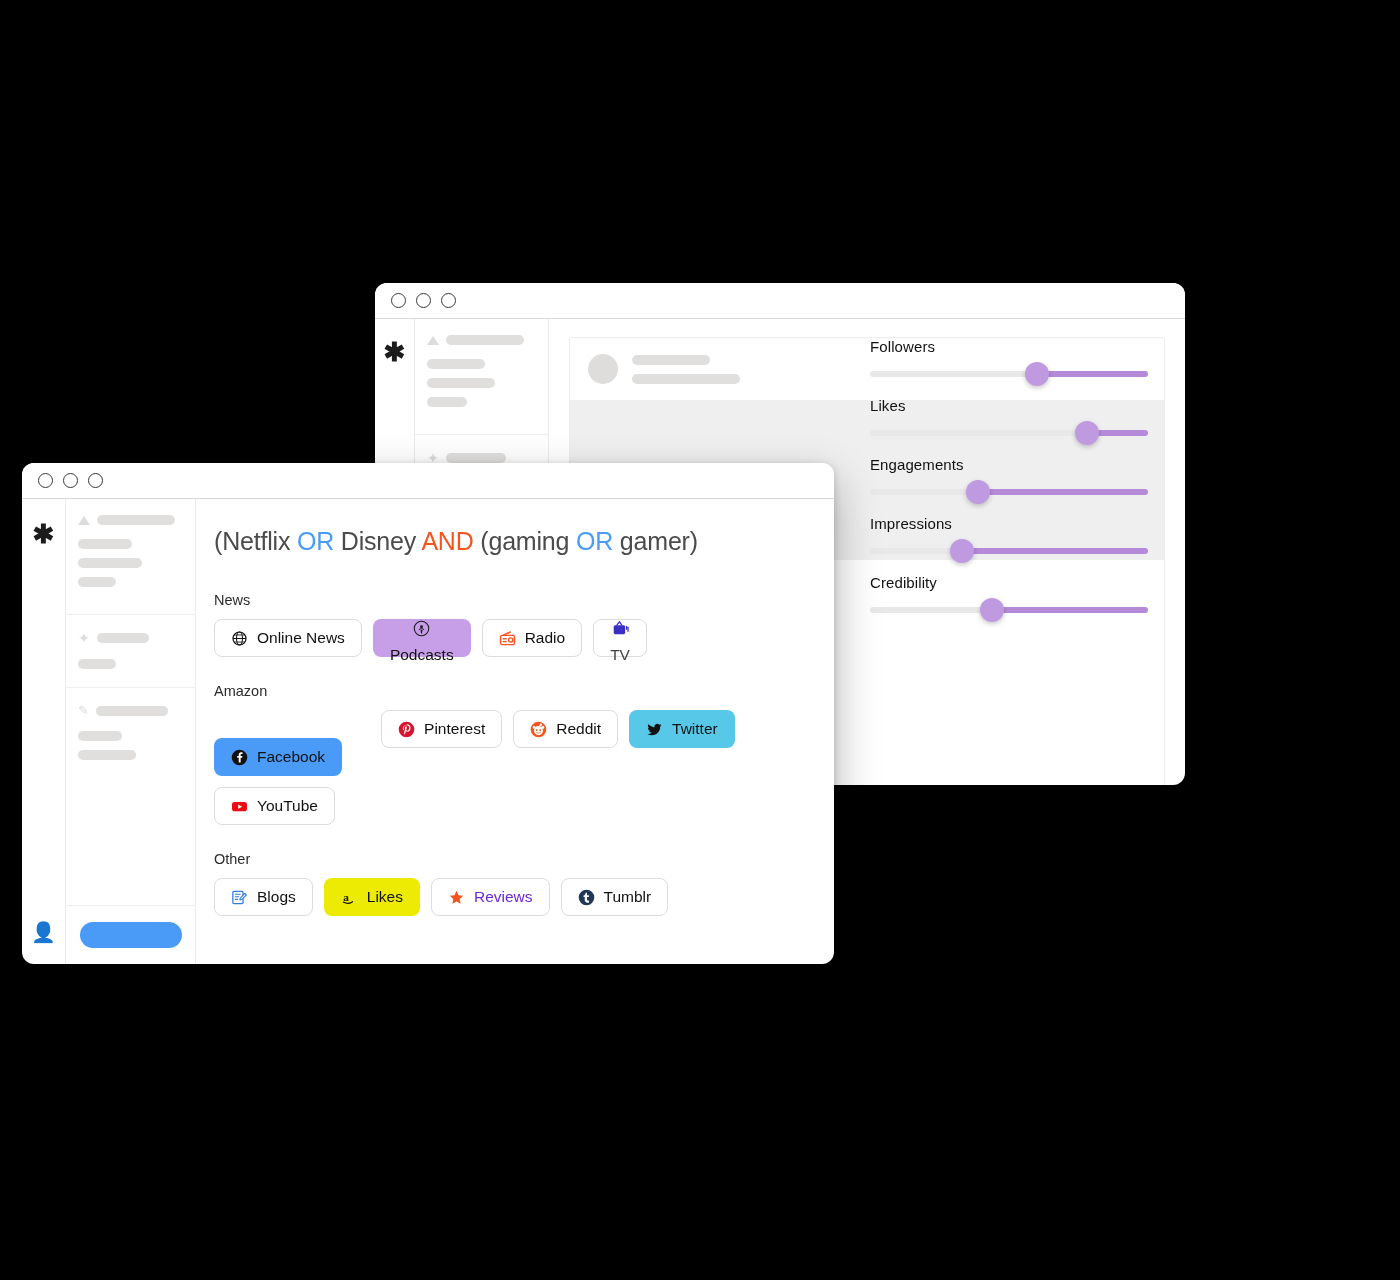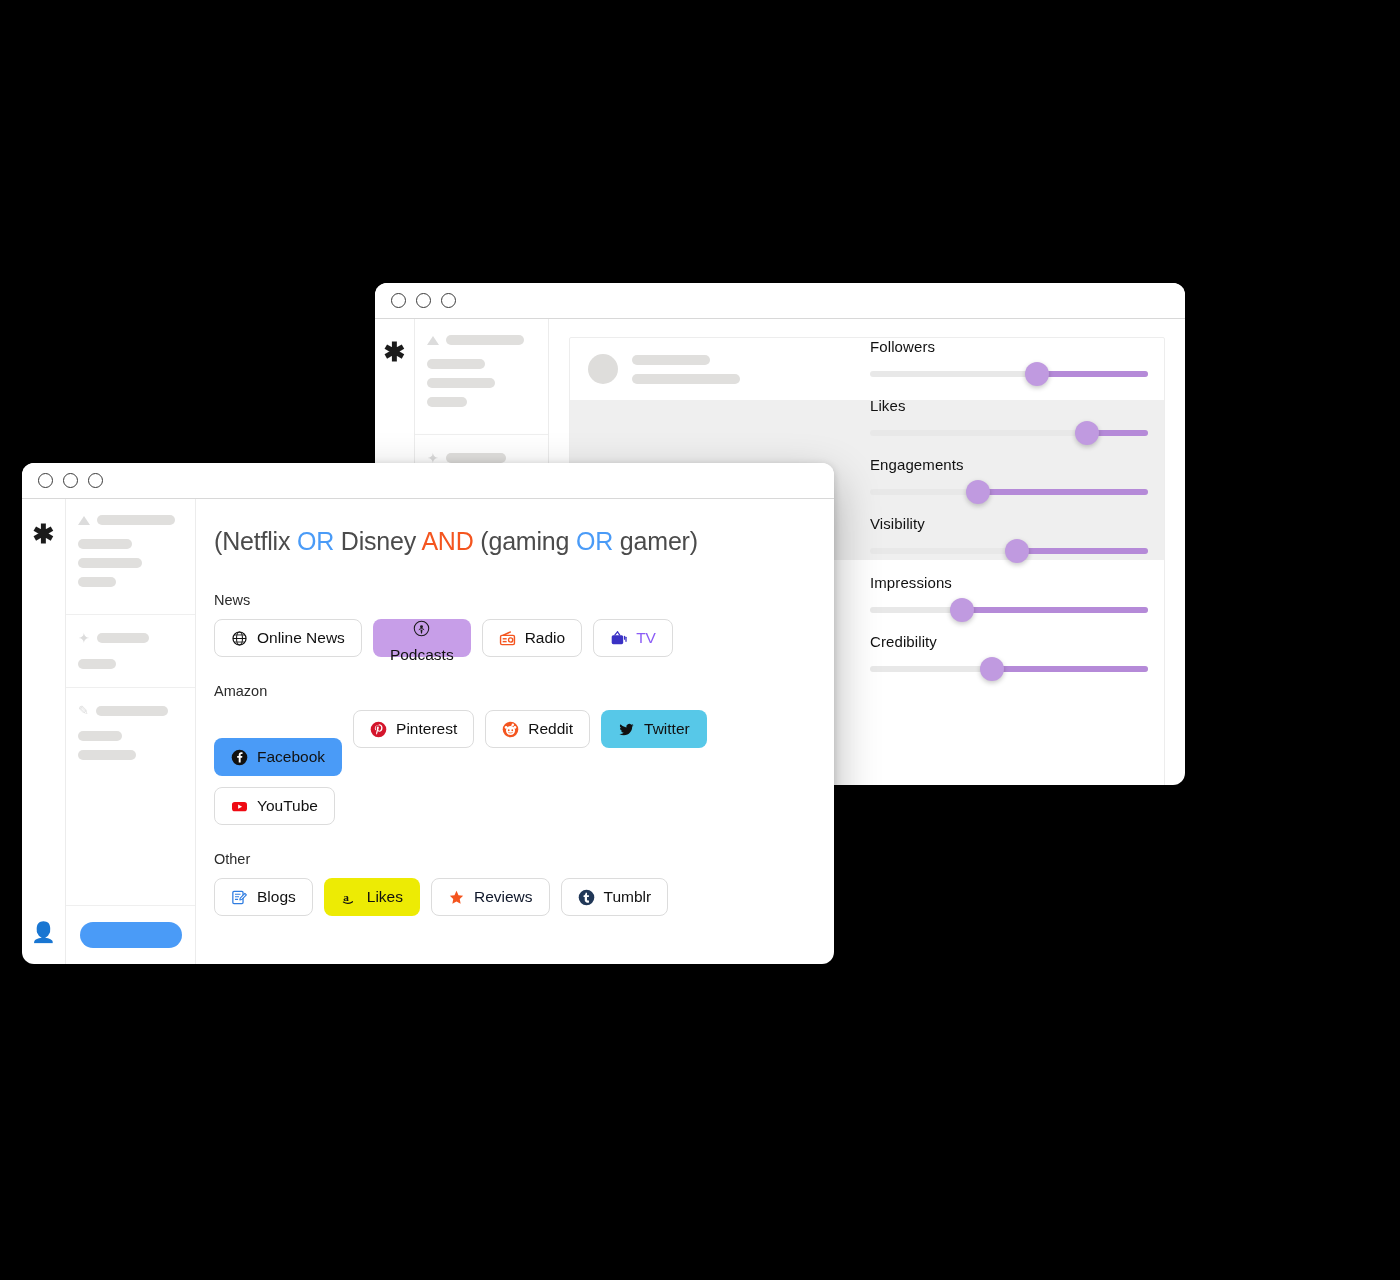--- a/index.html
+++ b/index.html
@@ -337,28 +337,20 @@
           <div class="track-fill" style="left: 78%; right: 0px; background: rgb(181, 138, 216);"></div>
           <div class="thumb" style="left: 78%; background: rgb(192, 154, 224);"></div>
         </div>
       </div>
       <div class="slider-row">
         <div class="slider-label">Engagements</div>
         <div class="slider-track">
           <div class="track-base"></div>
           <div class="track-fill" style="left: 39%; right: 0px; background: rgb(181, 138, 216);"></div>
           <div class="thumb" style="left: 39%; background: rgb(192, 154, 224);"></div>
-        </div>
-      </div>
-      <div class="slider-row">
-        <div class="slider-label">Visibility</div>
-        <div class="slider-track">
-          <div class="track-base"></div>
-          <div class="track-fill" style="left: 53%; right: 0px; background: rgb(181, 138, 216);"></div>
-          <div class="thumb" style="left: 53%; background: rgb(192, 154, 224);"></div>
         </div>
       </div>
       <div class="slider-row">
         <div class="slider-label">Impressions</div>
         <div class="slider-track">
           <div class="track-base"></div>
           <div class="track-fill" style="left: 33%; right: 0px; background: rgb(181, 138, 216);"></div>
           <div class="thumb" style="left: 33%; background: rgb(192, 154, 224);"></div>
         </div>
       </div>
@@ -452,21 +444,21 @@
                   <svg width="17" height="17" viewBox="0 0 24 24" xmlns="http://www.w3.org/2000/svg">
                     <rect x="2.2" y="7.6" width="19.6" height="13" rx="2" fill="none" stroke="#f4551f" stroke-width="2"></rect>
                     <circle cx="16.4" cy="14.1" r="3" fill="none" stroke="#f4551f" stroke-width="2"></circle>
                     <rect x="5.2" y="11.4" width="5.6" height="2" fill="#f4551f"></rect>
                     <rect x="5.2" y="15.4" width="5.6" height="2" fill="#f4551f"></rect>
                     <line x1="6" y1="7.4" x2="16" y2="2.8" stroke="#f4551f" stroke-width="2" stroke-linecap="round"></line>
                   </svg>
                 </span>
                 <span>Radio</span>
               </div>
-              <div class="chip" style="color: #8b5cf6;">
+              <div class="chip" style="color: #404040; flex-direction: column;">
                 <span class="ico">
                   <svg width="17" height="17" viewBox="0 0 24 24" xmlns="http://www.w3.org/2000/svg">
                     <rect x="2.4" y="7.4" width="16.2" height="12.6" rx="2.2" fill="#3a31c4"></rect>
                     <line x1="7" y1="7" x2="10.6" y2="2.6" stroke="#3a31c4" stroke-width="1.8" stroke-linecap="round"></line>
                     <line x1="13.6" y1="7" x2="10.6" y2="2.6" stroke="#3a31c4" stroke-width="1.8" stroke-linecap="round"></line>
                     <line x1="20.6" y1="9" x2="20.6" y2="13" stroke="#3a31c4" stroke-width="1.8" stroke-linecap="round"></line>
                     <line x1="22.6" y1="10.4" x2="22.6" y2="16" stroke="#3a31c4" stroke-width="1.8" stroke-linecap="round"></line>
                   </svg>
                 </span>
                 <span>TV</span>
@@ -478,21 +470,21 @@
             <div class="chips">
               <div class="chip selected" style="background: rgb(74, 155, 247); border-color: transparent; color: rgb(17, 17, 17); margin-top: 28px;">
                 <span class="ico">
                   <svg width="17" height="17" viewBox="0 0 24 24" xmlns="http://www.w3.org/2000/svg">
                     <circle cx="12" cy="12" r="11" fill="#111111"></circle>
                     <path d="M13.6 12.4h2.1l.33-2.6h-2.43V8.2c0-.75.21-1.26 1.29-1.26h1.37V4.62c-.24-.03-1.05-.1-2-.1-1.98 0-3.34 1.21-3.34 3.43V9.8H8.7v2.6h2.22v6.7h2.68z" fill="#ffffff"></path>
                   </svg>
                 </span>
                 <span>Facebook</span>
               </div>
-              <div class="chip" style="color: rgb(17, 17, 17);">
+              <div class="chip" style="color: rgb(17, 17, 17); margin-left: 28px;">
                 <span class="ico">
                   <svg width="17" height="17" viewBox="0 0 24 24" xmlns="http://www.w3.org/2000/svg">
                     <circle cx="12" cy="12" r="11" fill="#d4152c"></circle>
                     <path d="M12.3 5.5c-3.6 0-5.5 2.4-5.5 4.7 0 1.1.5 2.4 1.4 2.8.15.07.23.04.26-.1l.2-.8c.05-.2.03-.27-.11-.45-.33-.4-.55-.93-.55-1.66 0-2.15 1.62-4.07 4.2-4.07 2.3 0 3.56 1.4 3.56 3.26 0 2.46-1.09 4.53-2.7 4.53-.9 0-1.57-.74-1.35-1.64.26-1.08.76-2.24.76-3.02 0-.7-.37-1.28-1.15-1.28-.91 0-1.65.94-1.65 2.21 0 .8.27 1.35.27 1.35l-1.1 4.64c-.32 1.37-.05 3.05-.03 3.22.02.1.14.13.2.05.08-.11 1.15-1.42 1.51-2.73.1-.37.59-2.3.59-2.3.29.56 1.15 1.05 2.06 1.05 2.71 0 4.55-2.47 4.55-5.78 0-2.5-2.12-4.83-5.34-4.83z" fill="#ffffff"></path>
                   </svg>
                 </span>
                 <span>Pinterest</span>
               </div>
               <div class="chip" style="color: rgb(17, 17, 17);">
                 <span class="ico">
@@ -547,21 +539,21 @@
               <div class="chip selected" style="background: rgb(237, 235, 4); border-color: transparent; color: rgb(17, 17, 17);">
                 <span class="ico">
                   <svg width="17" height="17" viewBox="0 0 24 24" xmlns="http://www.w3.org/2000/svg">
                     <text x="3" y="16.3" font-family="Liberation Serif, serif" font-size="16" font-weight="700" fill="#111111">a</text>
                     <path d="M3.4 18.4c3.4 2.1 8.6 2.1 12.1.2" fill="none" stroke="#111111" stroke-width="1.7" stroke-linecap="round"></path>
                     <path d="M14.8 17.3l2.3-.5-.7 2.2z" fill="#111111"></path>
                   </svg>
                 </span>
                 <span>Likes</span>
               </div>
-              <div class="chip" style="color: #0f172a;">
+              <div class="chip" style="color: #6d28d9;">
                 <span class="ico">
                   <svg width="17" height="17" viewBox="0 0 24 24" xmlns="http://www.w3.org/2000/svg">
                     <path d="M12 2.6l2.85 6.06 6.55.85-4.8 4.6 1.22 6.55L12 17.5l-5.82 3.16L7.4 14.1 2.6 9.51l6.55-.85z" fill="#f4551f"></path>
                   </svg>
                 </span>
                 <span>Reviews</span>
               </div>
               <div class="chip" style="color: rgb(17, 17, 17);">
                 <span class="ico">
                   <svg width="17" height="17" viewBox="0 0 24 24" xmlns="http://www.w3.org/2000/svg">

